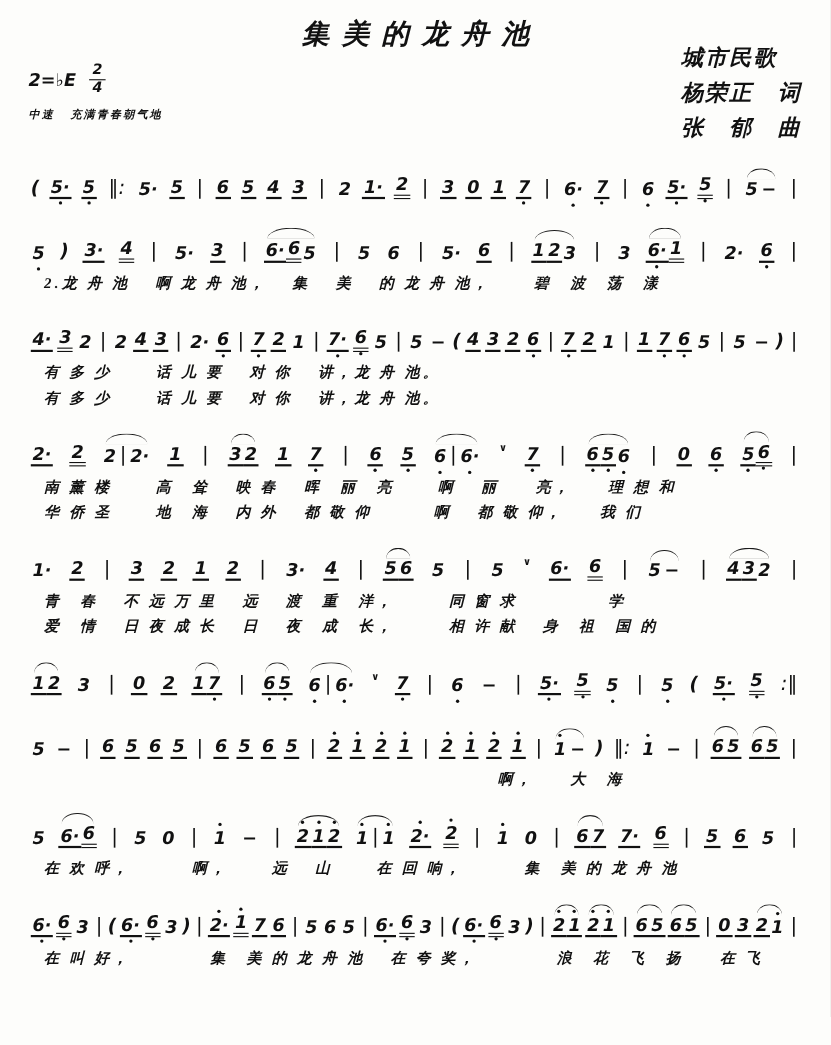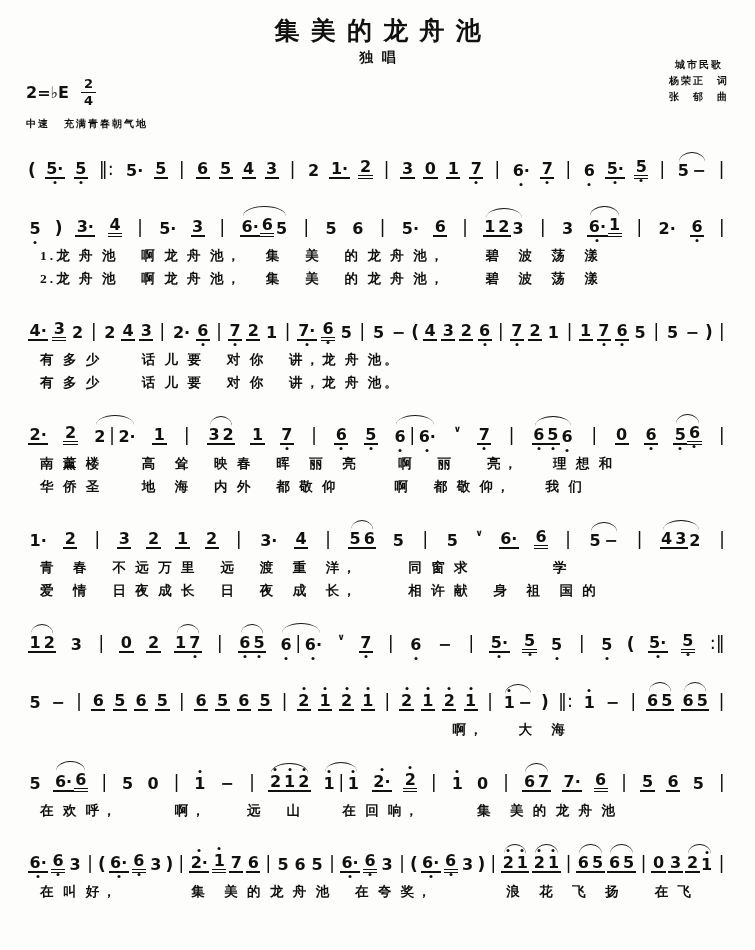--- a/index.html
+++ b/index.html
@@ -1,36 +1,36 @@
 <!DOCTYPE html>
 <html><head>
 <meta charset="utf-8">
 <style>
   html,body{margin:0;padding:0;background:#e8e8e4;}
   .page{
     width:755px;height:950px;box-sizing:border-box;margin:0 auto;
     background:#fdfdfb;color:#111;
     font-family:"Liberation Sans",sans-serif;
-    padding:10px 26px 6px 26px;overflow:hidden;position:relative;
+    padding:10px 26px 6px 26px;overflow:hidden;position:relative;font-style:italic;
   }
   
   .title{
     text-align:center;font-size:25px;font-weight:bold;letter-spacing:0.45em;
     margin:4px 0 2px 0;text-indent:0.45em;
   }
   .subtitle{text-align:center;font-size:14px;font-weight:bold;letter-spacing:0.6em;text-indent:0.6em;margin-bottom:2px;}
   .meta-row{display:flex;justify-content:space-between;align-items:flex-start;margin-top:-14px;}
   .left-meta{padding-top:22px;}
   .keyline{display:flex;align-items:center;font-weight:bold;font-size:16px;font-family:"DejaVu Sans",sans-serif;}
   .timesig{display:inline-block;margin-left:12px;text-align:center;line-height:1.05;font-size:13px;font-weight:bold;}
   .timesig .num{display:block;border-bottom:1.8px solid #111;padding:0 3px 1px 3px;}
   .timesig .den{display:block;padding-top:1px;}
   .tempo{font-size:10px;font-weight:bold;margin-top:10px;letter-spacing:2px;}
   .tempo .gap{display:inline-block;width:14px;}
-  .credits{text-align:center;font-size:10px;font-weight:bold;line-height:1.6;padding-top:2px;letter-spacing:2px;}
+  .credits{text-align:left;font-size:20px;font-weight:bold;line-height:1.6;padding-top:2px;letter-spacing:2px;}
   
   #score{margin-top:10px;}
   .line-block{margin-bottom:13px;}
   .notes-row{
     display:flex;justify-content:space-between;align-items:flex-end;
     font-family:"DejaVu Sans",sans-serif;font-weight:bold;font-size:16px;
     min-height:30px;padding:8px 2px 7px 2px;
   }
   .note{position:relative;display:inline-block;padding:0 1.5px;line-height:1.1;}
   .note.u1{border-bottom:2px solid #111;}
@@ -54,21 +54,20 @@
     line-height:23px;padding-left:14px;
     font-family:"Liberation Serif","DejaVu Serif",serif;
   }
 </style>
 </head>
 <body>
 
 <div class="page">
 
   <h1 class="title">集美的龙舟池</h1>
-  <div class="subtitle">独唱</div>
 
   <div class="meta-row">
     <div class="left-meta">
       <div class="keyline">
         <span>2=♭E</span>
         <span class="timesig">
           <span class="num">2</span>
           <span class="den">4</span>
         </span>
       </div>
@@ -152,21 +151,20 @@
           <span class="note">3</span>
           <span class="slur">
             <span class="note u1 oct-low">6·</span>
             <span class="note u2">1</span>
           </span>
           <span class="bar">|</span>
           <span class="note">2·</span>
           <span class="note u1 oct-low">6</span>
           <span class="bar">|</span>
         </div>
-        <div class="lyrics-row">1.龙 舟 池　 啊 龙 舟 池，　 集　 美　 的 龙 舟 池，　　 碧　波　荡　漾</div>
         <div class="lyrics-row">2.龙 舟 池　 啊 龙 舟 池，　 集　 美　 的 龙 舟 池，　　 碧　波　荡　漾</div>
       </div>
       <div class="line-block">
         <div class="notes-row">
           <span class="note u1">4·</span>
           <span class="note u2">3</span>
           <span class="note">2</span>
           <span class="bar">|</span>
           <span class="note">2</span>
           <span class="note u1">4</span>

